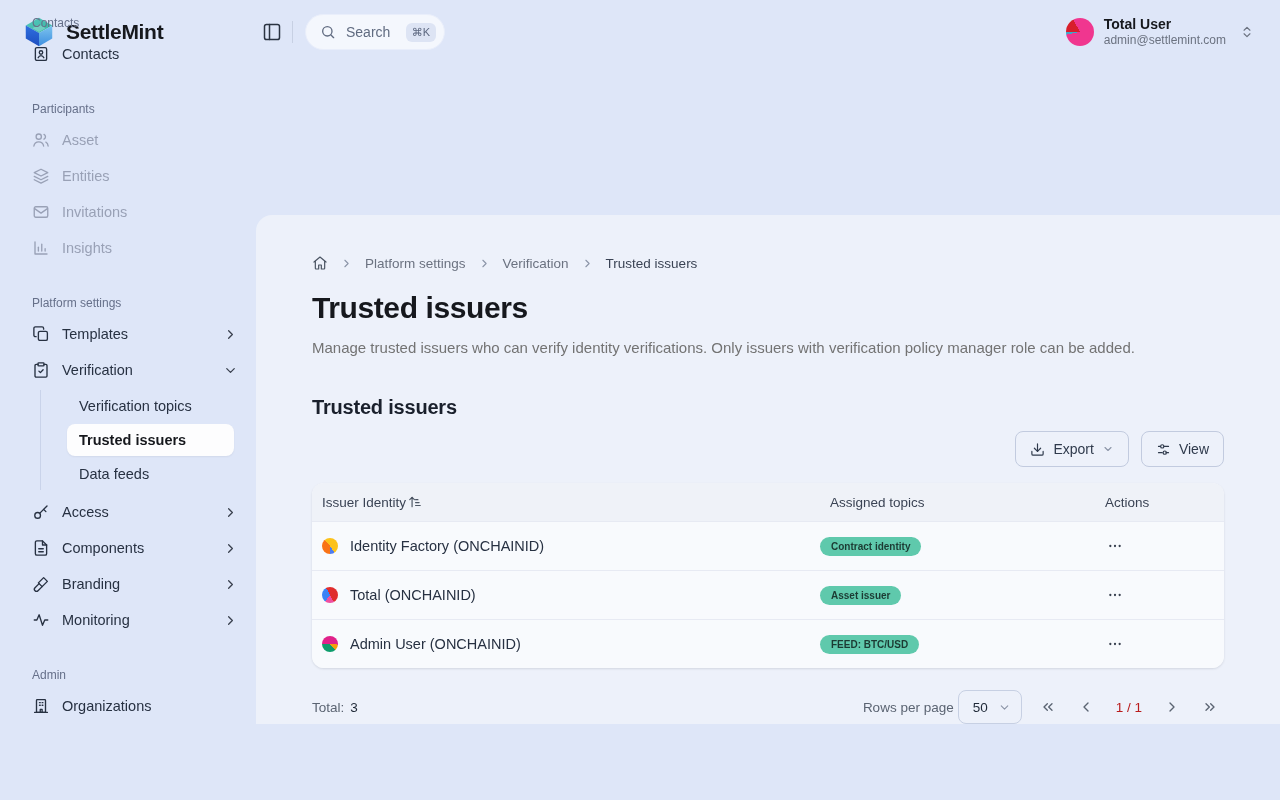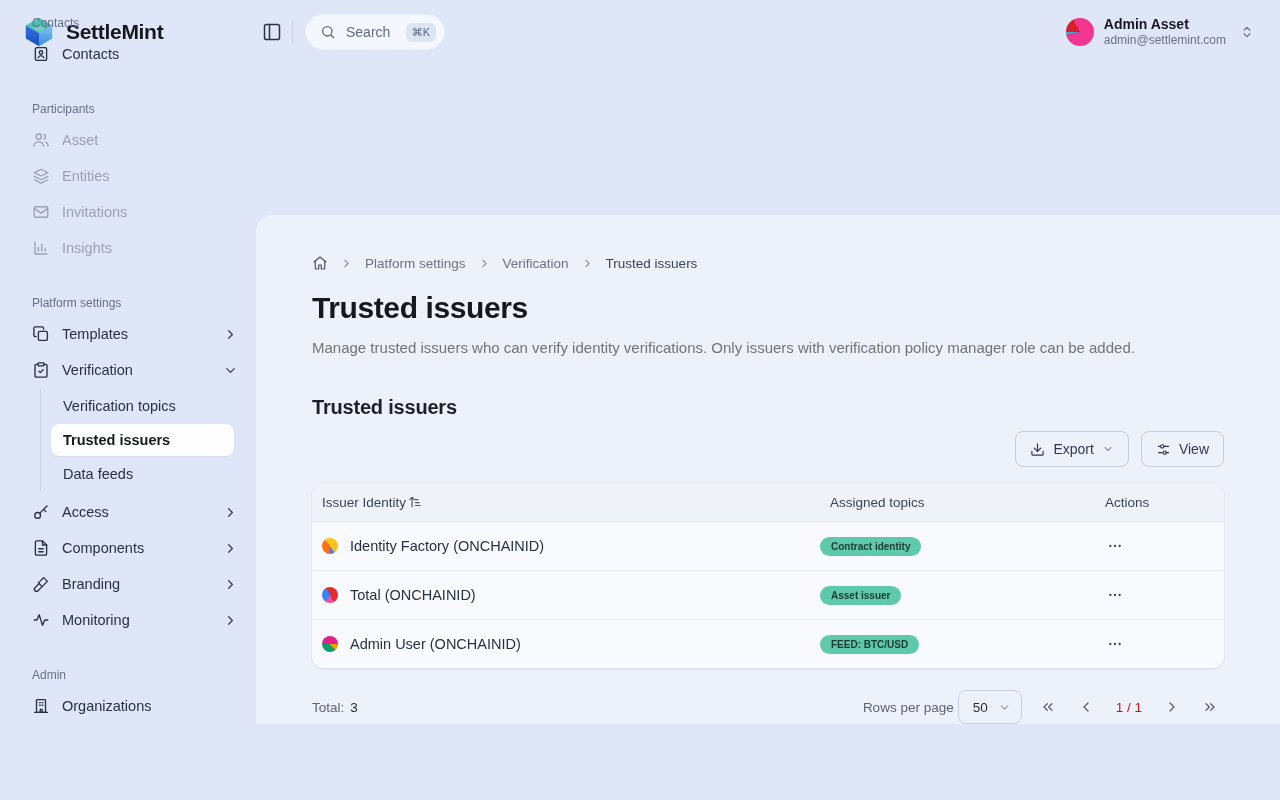--- a/index.html
+++ b/index.html
@@ -45,21 +45,21 @@
   .side-section-label { font-size:12px; color:#66708a; margin:10px 0 6px 32px; }
   .side-section-label.gap { margin-top:30px; }
   .side-item {
     display:flex; align-items:center; gap:12px; height:36px;
     padding:0 18px 0 32px; font-size:14.5px; color:#273142; cursor:pointer;
   }
   .side-item .lbl { flex:1; }
   .side-item .chev { color:#39404e; display:flex; }
   .side-item.muted { color:#99a1b6; cursor:default; }
   .side-item.muted svg { color:#99a1b6; }
-  .side-sub { margin:2px 22px 4px 40px; border-left:1px solid #c9d3ea; padding-left:10px; }
+  .side-sub { margin:2px 22px 4px 40px; border-left:1px solid #c9d3ea; padding-left:26px; }
   .side-sub-item {
     display:flex; align-items:center; height:32px; padding:0 12px;
     font-size:14.5px; color:#273142; border-radius:8px; cursor:pointer; margin:2px 0;
   }
   .side-sub-item.selected {
     background:#fdfdfe; font-weight:700; color:#16181d;
     box-shadow:0 1px 2px rgba(15,23,42,.06);
   }
 
   
@@ -182,21 +182,21 @@
             <path d="m20.5 20.5-4-4"></path>
         </svg>
       </span>
       <span class="search-label">Search</span>
       <span class="kbd">⌘K</span>
     </div>
 
     <div class="user-wrap">
       <span class="avatar"></span>
       <span class="user-meta">
-        <span class="user-name">Admin Asset</span>
+        <span class="user-name">Total User</span>
         <span class="user-email">admin@settlemint.com</span>
       </span>
       <span class="chev-updown">
         <svg width="14" height="14" viewBox="0 0 24 24" fill="none" stroke="currentColor" stroke-width="2" stroke-linecap="round" stroke-linejoin="round">
           <path d="m7 15 5 5 5-5"></path>
             <path d="m7 9 5-5 5 5"></path>
         </svg>
       </span>
     </div>
   </div>

